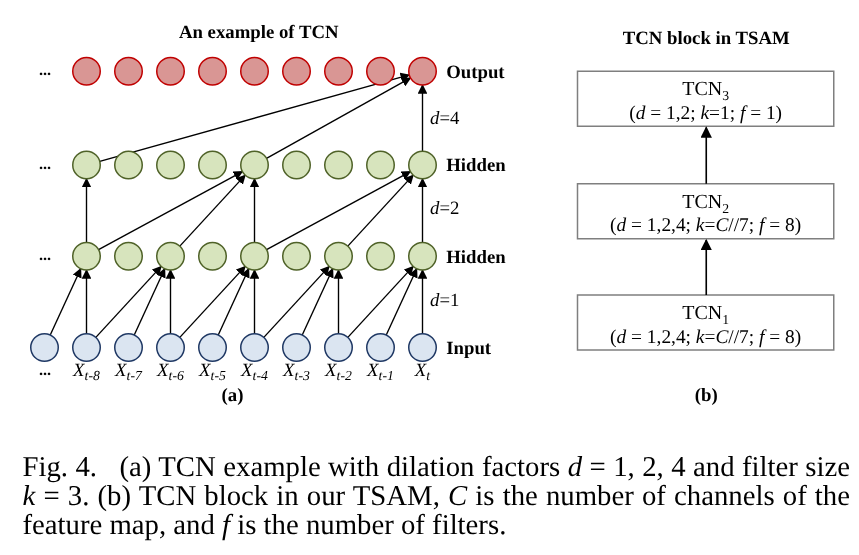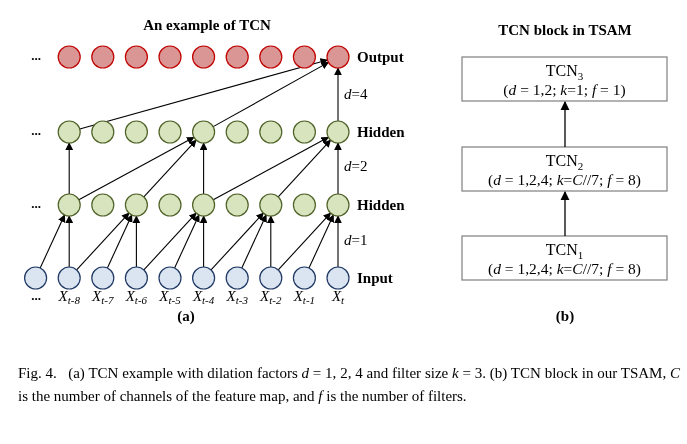--- a/index.html
+++ b/index.html
@@ -1,20 +1,20 @@
 <!DOCTYPE html>
 <html><head>
 <meta charset="utf-8">
 <style>
   html, body { margin:0; padding:0; background:#ffffff; }
   body { width:687px; height:444px; position:relative; overflow:hidden;
          font-family:"Liberation Serif", "DejaVu Serif", serif; color:#000; }
   #diagram { position:absolute; left:0; top:0; width:687px; height:340px; }
   .caption { position:absolute; left:18px; top:362px; width:662px;
-             font-size:15px; line-height:23px; text-align:justify; }
+             font-size:23px; line-height:23px; text-align:justify; }
   .caption i { font-style:italic; }
   svg text { font-family:"Liberation Serif", "DejaVu Serif", serif; }
 </style>
 </head>
 <body>
 
 <svg id="diagram" width="687" height="340" viewBox="0 0 687 340" xmlns="http://www.w3.org/2000/svg">
   <defs>
     <marker id="arrow" viewBox="0 0 10 10" refX="9" refY="5" markerWidth="7" markerHeight="7" orient="auto-start-reverse">
       <path d="M0,0 L10,5 L0,10 z" fill="#000"></path>

